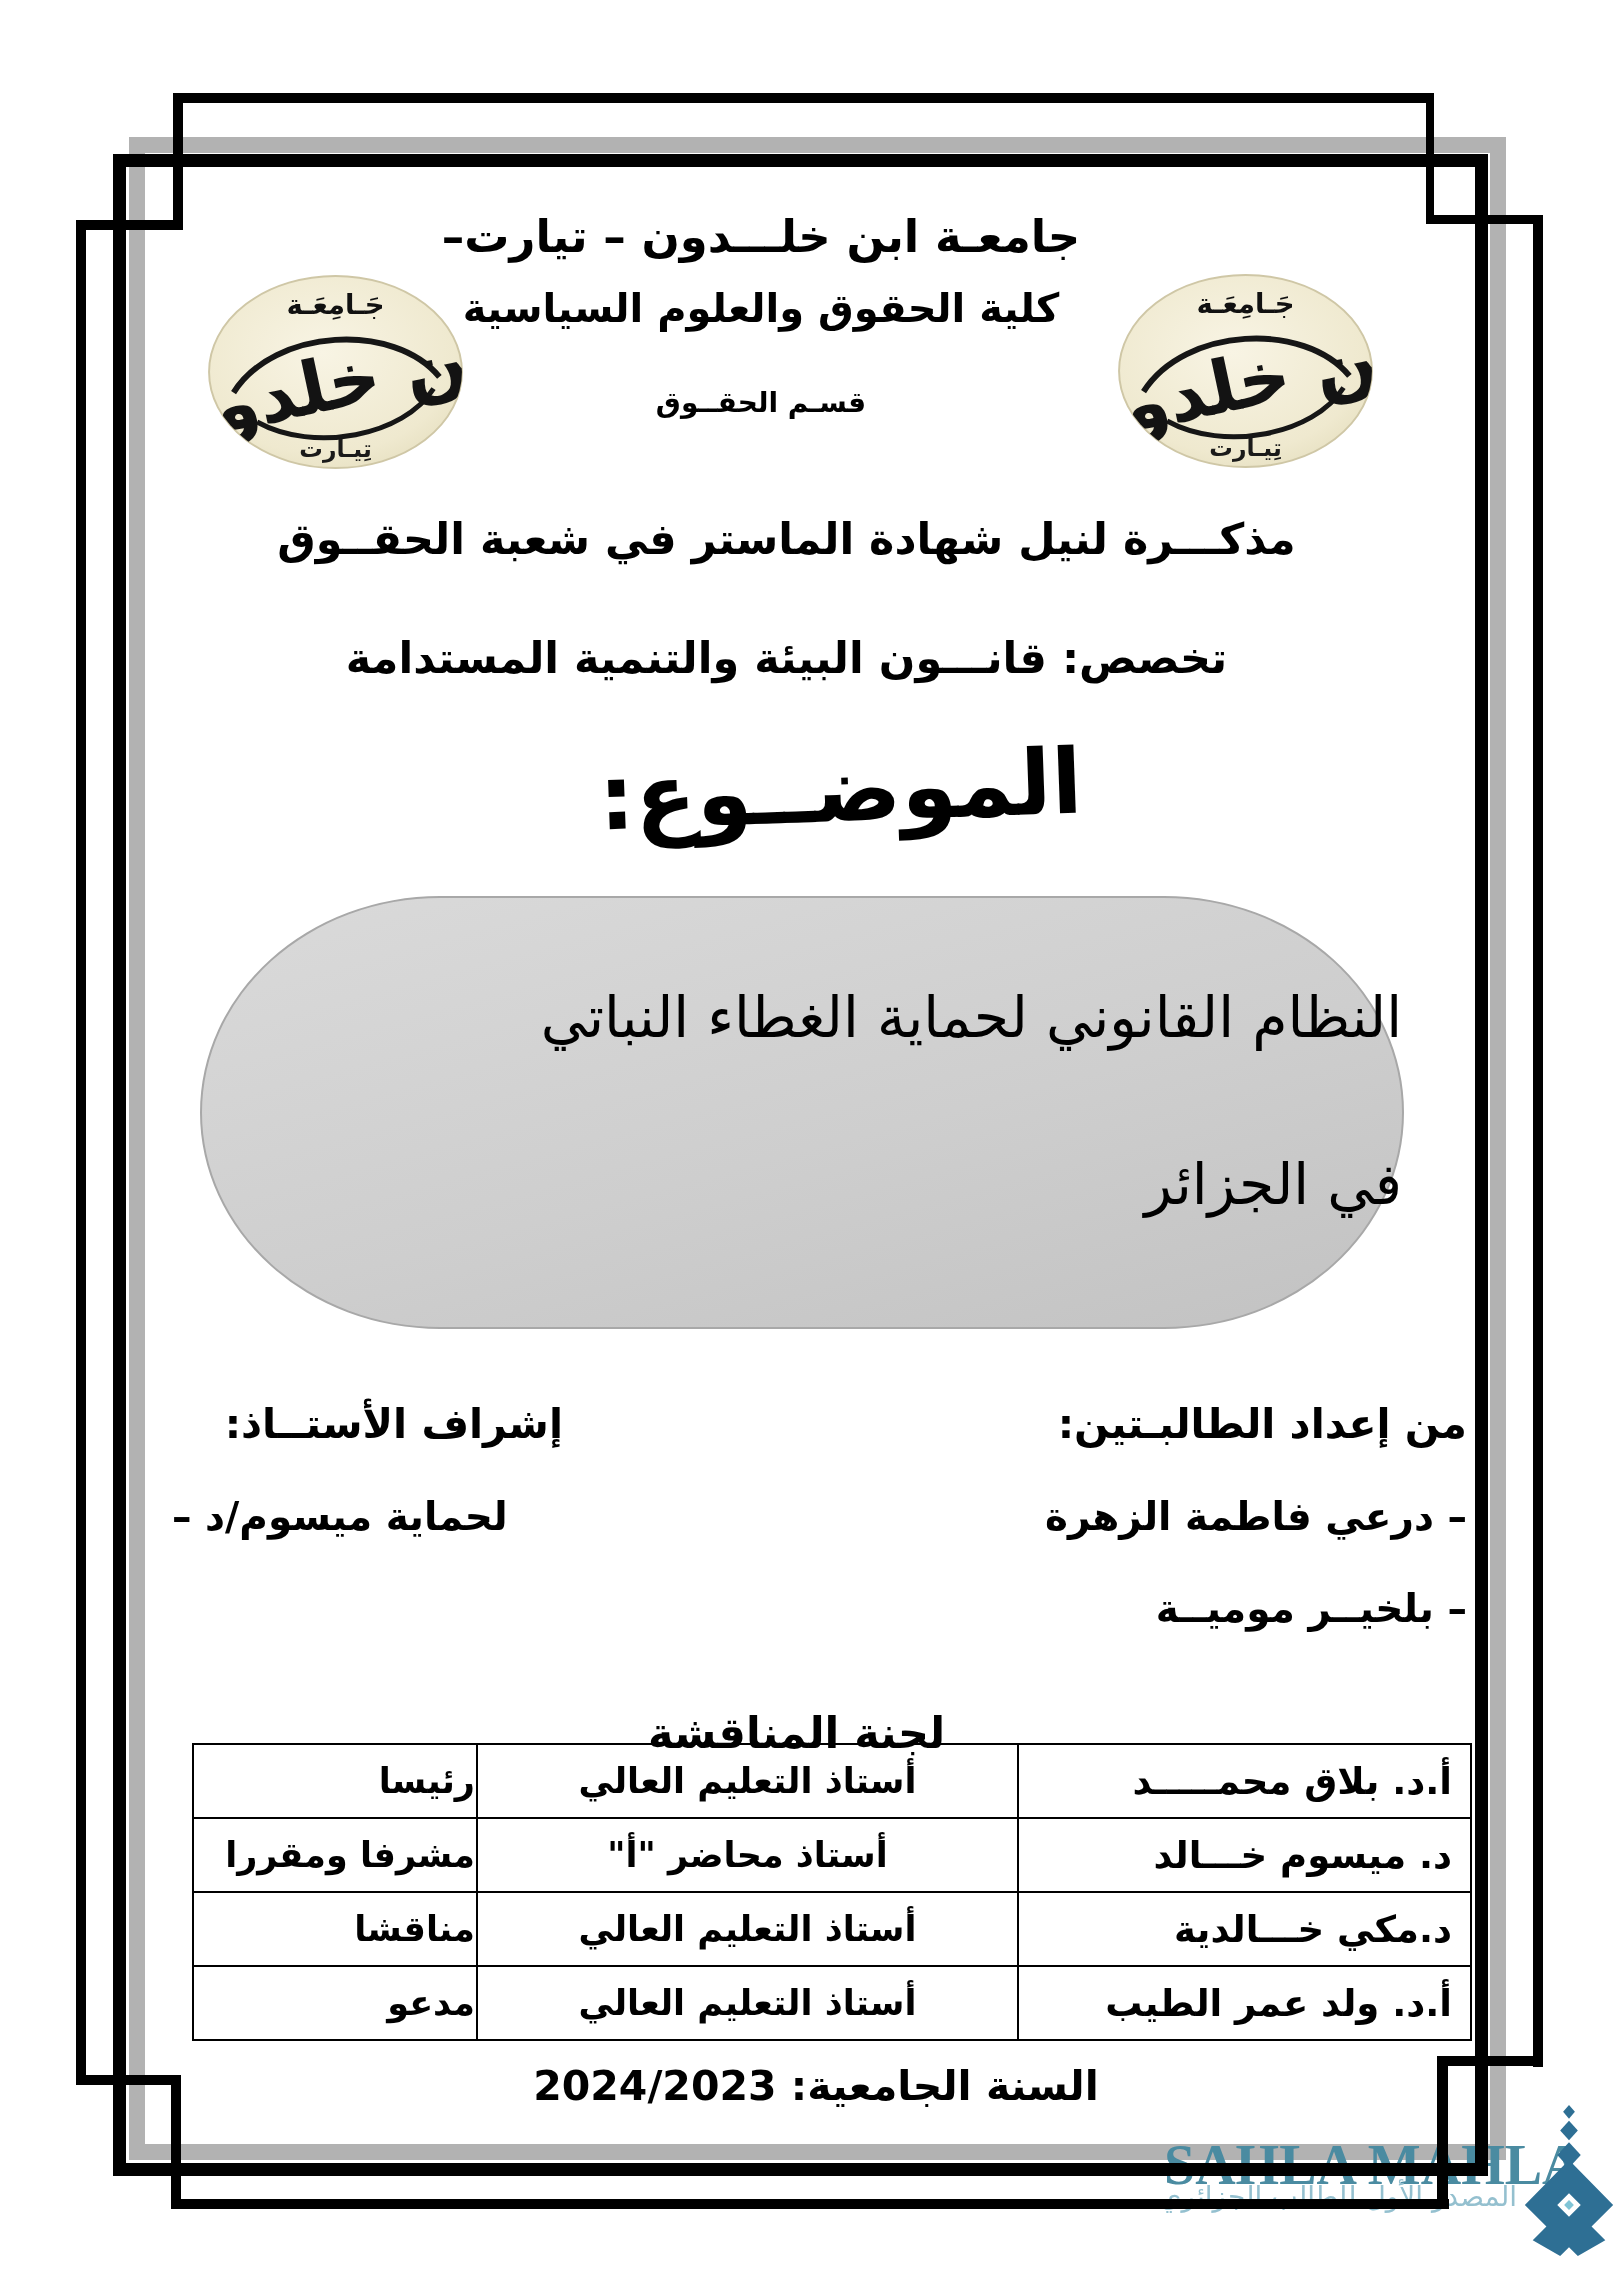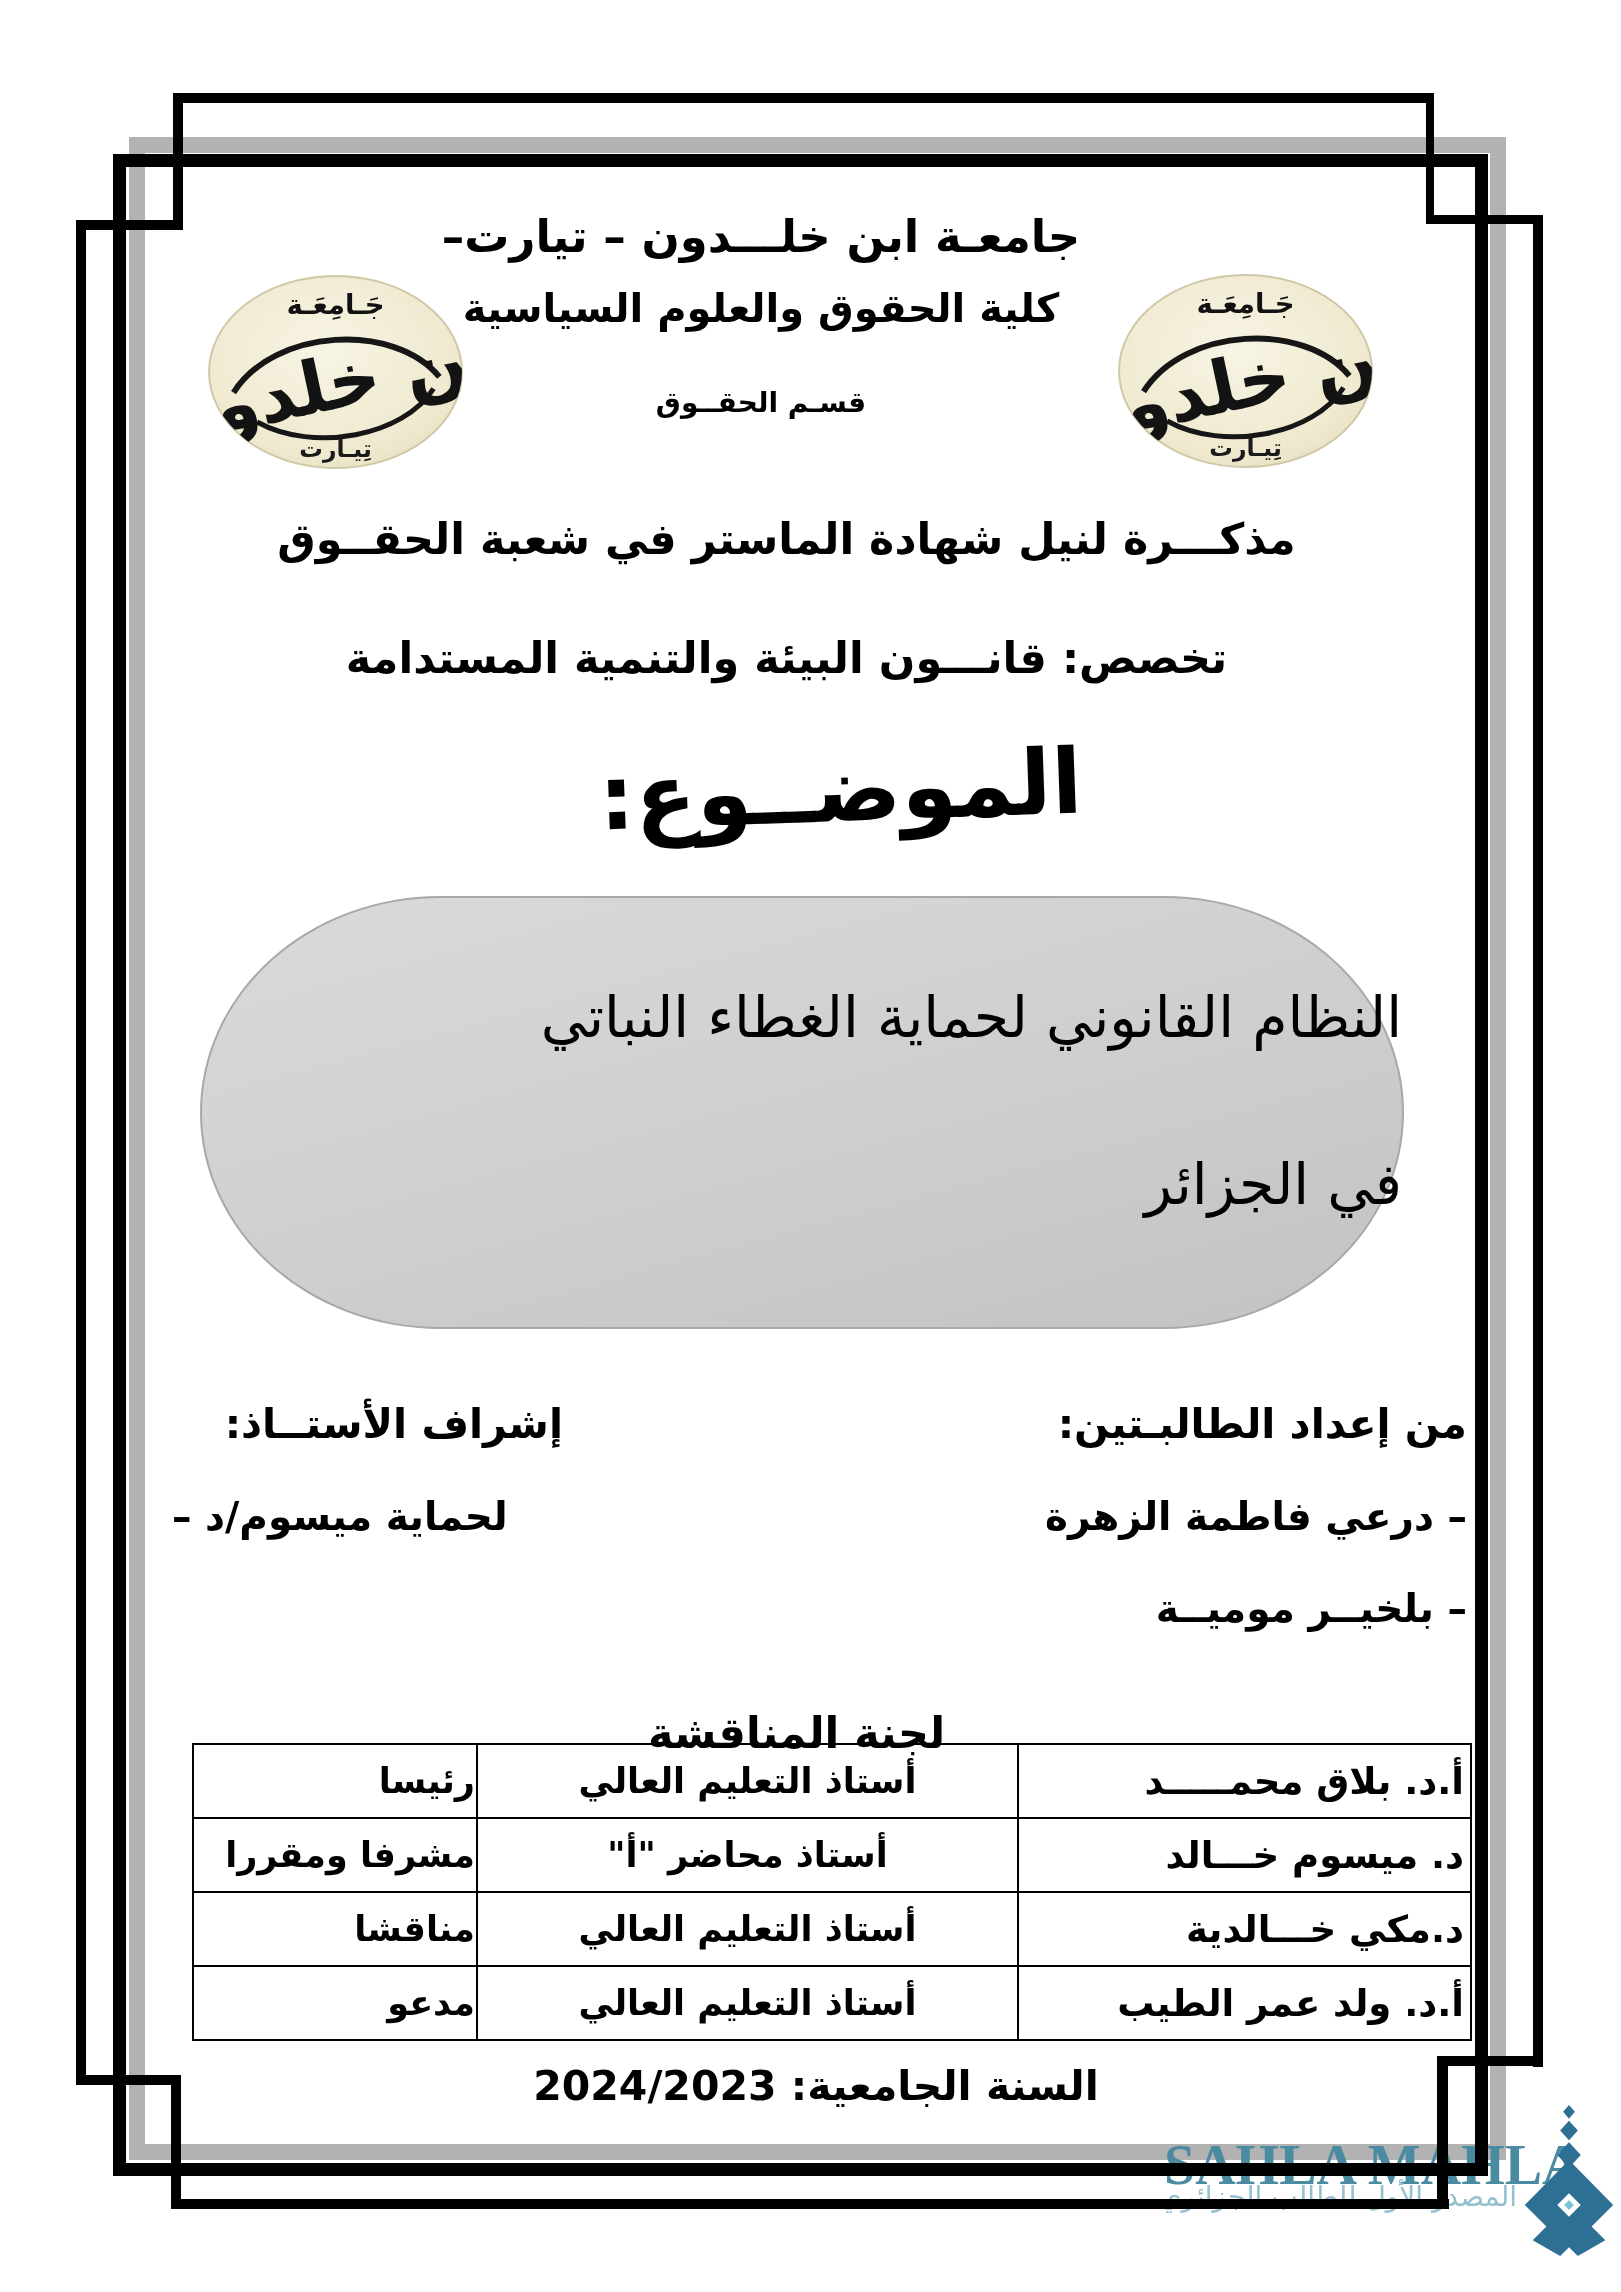--- a/index.html
+++ b/index.html
@@ -46,21 +46,21 @@
   .superv-h{right:1058px;top:1400px;font-size:41px;}
   .superv-n{left:172px;top:1494px;font-size:39px;direction:ltr;}
   .committee-h{left:120px;width:1353px;top:1664px;font-size:43px;margin-top:44px;}
   
   .ctable{position:absolute;left:192px;top:1743px;width:1278px;z-index:4;
         border-collapse:collapse;direction:rtl;table-layout:fixed;}
   .ctable td{border:2px solid #000;height:70px;vertical-align:middle;
         font-weight:bold;color:#000;overflow:hidden;}
   .ctable{border:2.9px solid #000;}
   .col-name{width:453px;} .col-rank{width:541px;} .col-role{width:284px;}
-  td.name{font-size:37px;text-align:right;padding-right:6px;}
+  td.name{font-size:37px;text-align:right;padding-right:18px;}
   td.rank{font-size:35px;text-align:center;}
   td.role{font-size:35px;text-align:right;}
   .year{left:120px;width:1392px;top:2062px;font-size:41px;}
   
   .wm-brand{position:absolute;left:1164px;top:2133px;font-size:56px;font-weight:bold;
         font-family:"Liberation Serif",serif;color:#4a8ba1;z-index:2;direction:ltr;white-space:nowrap;}
   .wm-tag{position:absolute;left:1172px;top:2180px;width:345px;font-size:28px;color:#94c0cf;
         direction:rtl;text-align:center;z-index:2;white-space:nowrap;}
   .wm-logo{position:absolute;left:1517px;top:2103px;width:104px;height:155px;z-index:2;}
   

